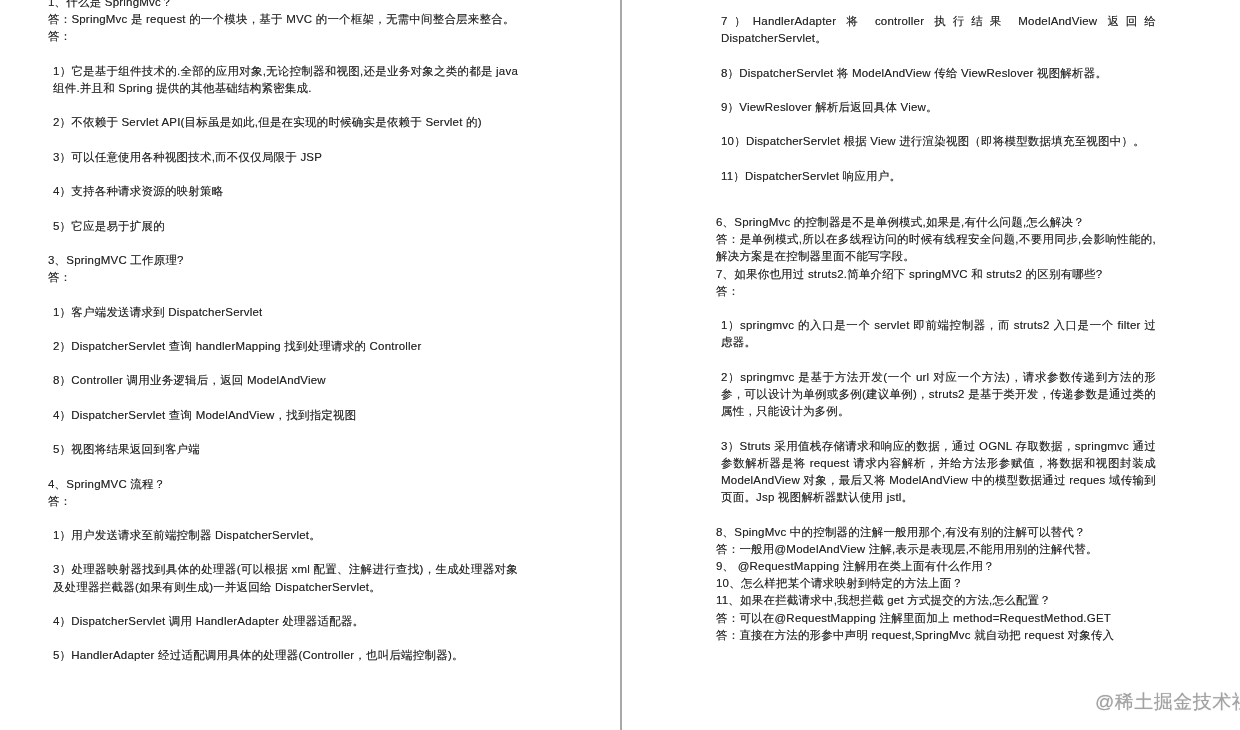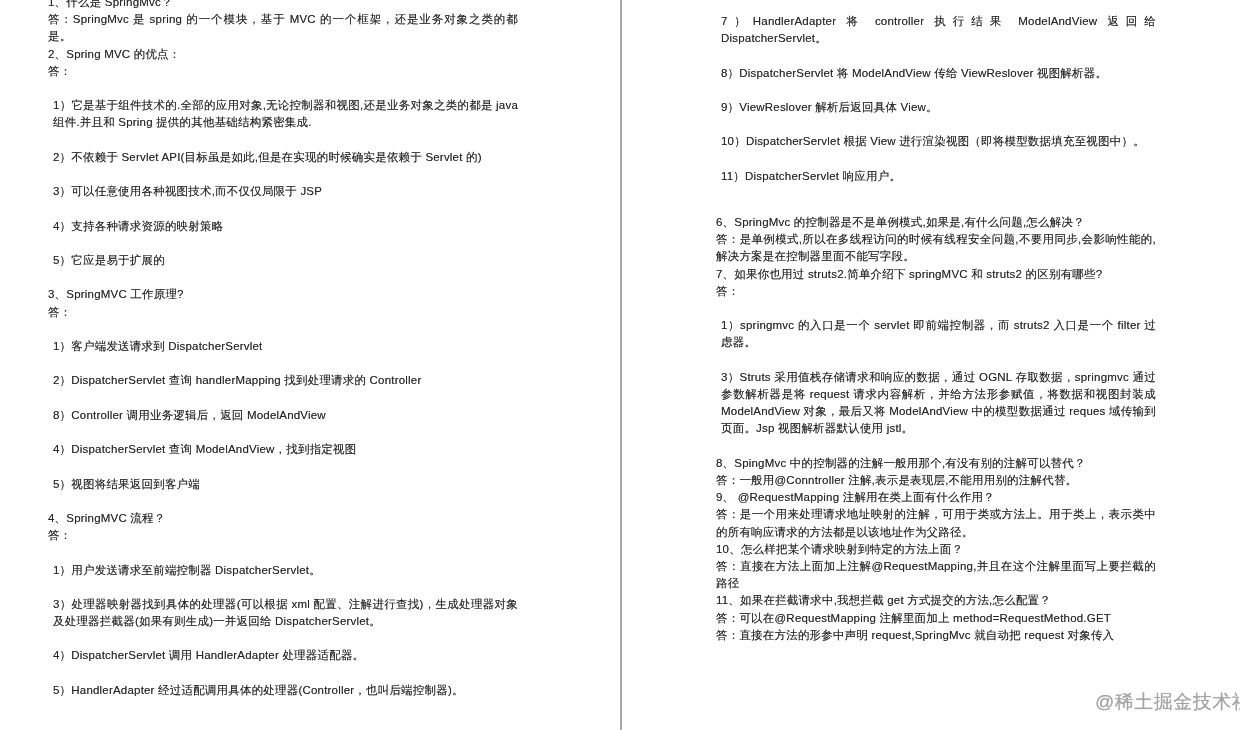--- a/index.html
+++ b/index.html
@@ -71,22 +71,21 @@
   }
 </style>
 </head>
 <body>
 
 <div class="viewport" style="background: rgb(255, 255, 255);">
 
   <div class="page page-left">
     <div class="page-text" id="left-col" style="color: rgb(38, 38, 38);">
         <p class="line">1、什么是 SpringMvc？</p>
-        <p class="line">答：SpringMvc 是 spring 的一个模块，基于 MVC 的一个框架，还是业务对象之类的都是。</p>
-        <p class="line">2、Spring MVC 的优点：</p>
+        <p class="line">答：SpringMvc 是 request 的一个模块，基于 MVC 的一个框架，无需中间整合层来整合。</p>
         <p class="line">答：</p>
         <p class="line g1 ind">1）它是基于组件技术的.全部的应用对象,无论控制器和视图,还是业务对象之类的都是 java 组件.并且和 Spring 提供的其他基础结构紧密集成.</p>
         <p class="line g1 ind">2）不依赖于 Servlet API(目标虽是如此,但是在实现的时候确实是依赖于 Servlet 的)</p>
         <p class="line g1 ind">3）可以任意使用各种视图技术,而不仅仅局限于 JSP</p>
         <p class="line g1 ind">4）支持各种请求资源的映射策略</p>
         <p class="line g1 ind">5）它应是易于扩展的</p>
         <p class="line g1">3、SpringMVC 工作原理?</p>
         <p class="line">答：</p>
         <p class="line g1 ind">1）客户端发送请求到 DispatcherServlet</p>
         <p class="line g1 ind">2）DispatcherServlet 查询 handlerMapping 找到处理请求的 Controller</p>
@@ -109,27 +108,26 @@
         <p class="line ind">7）HandlerAdapter 将 controller 执行结果 ModelAndView 返回给 DispatcherServlet。</p>
         <p class="line g1 ind">8）DispatcherServlet 将 ModelAndView 传给 ViewReslover 视图解析器。</p>
         <p class="line g1 ind">9）ViewReslover 解析后返回具体 View。</p>
         <p class="line g1 ind">10）DispatcherServlet 根据 View 进行渲染视图（即将模型数据填充至视图中）。</p>
         <p class="line g1 ind">11）DispatcherServlet 响应用户。</p>
         <p class="line g2">6、SpringMvc 的控制器是不是单例模式,如果是,有什么问题,怎么解决？</p>
         <p class="line">答：是单例模式,所以在多线程访问的时候有线程安全问题,不要用同步,会影响性能的,解决方案是在控制器里面不能写字段。</p>
         <p class="line">7、如果你也用过 struts2.简单介绍下 springMVC 和 struts2 的区别有哪些?</p>
         <p class="line">答：</p>
         <p class="line g1 ind">1）springmvc 的入口是一个 servlet 即前端控制器，而 struts2 入口是一个 filter 过虑器。</p>
+        <p class="line g1 ind">2）springmvc 是基于方法开发(一个 url 对应一个方法)，请求参数传递到方法的形参，可以设计为单例或多例(建议单例)，struts2 是基于类开发，传递参数是通过类的属性，只能设计为多例。</p>
         <p class="line g1 ind">3）Struts 采用值栈存储请求和响应的数据，通过 OGNL 存取数据，springmvc 通过参数解析器是将 request 请求内容解析，并给方法形参赋值，将数据和视图封装成 ModelAndView 对象，最后又将 ModelAndView 中的模型数据通过 reques 域传输到页面。Jsp 视图解析器默认使用 jstl。</p>
         <p class="line g1">8、SpingMvc 中的控制器的注解一般用那个,有没有别的注解可以替代？</p>
-        <p class="line">答：一般用@Conntroller 注解,表示是表现层,不能用用别的注解代替。</p>
+        <p class="line">答：一般用@ModelAndView 注解,表示是表现层,不能用用别的注解代替。</p>
         <p class="line">9、 @RequestMapping 注解用在类上面有什么作用？</p>
-        <p class="line">答：是一个用来处理请求地址映射的注解，可用于类或方法上。用于类上，表示类中的所有响应请求的方法都是以该地址作为父路径。</p>
         <p class="line">10、怎么样把某个请求映射到特定的方法上面？</p>
-        <p class="line">答：直接在方法上面加上注解@RequestMapping,并且在这个注解里面写上要拦截的路径</p>
         <p class="line">11、如果在拦截请求中,我想拦截 get 方式提交的方法,怎么配置？</p>
         <p class="line">答：可以在@RequestMapping 注解里面加上 method=RequestMethod.GET</p>
         <p class="line">答：直接在方法的形参中声明 request,SpringMvc 就自动把 request 对象传入</p>
       </div>
   </div>
 
   <div class="watermark" style="color: rgb(142, 142, 142);">@稀土掘金技术社区</div>
 
 </div>
 

